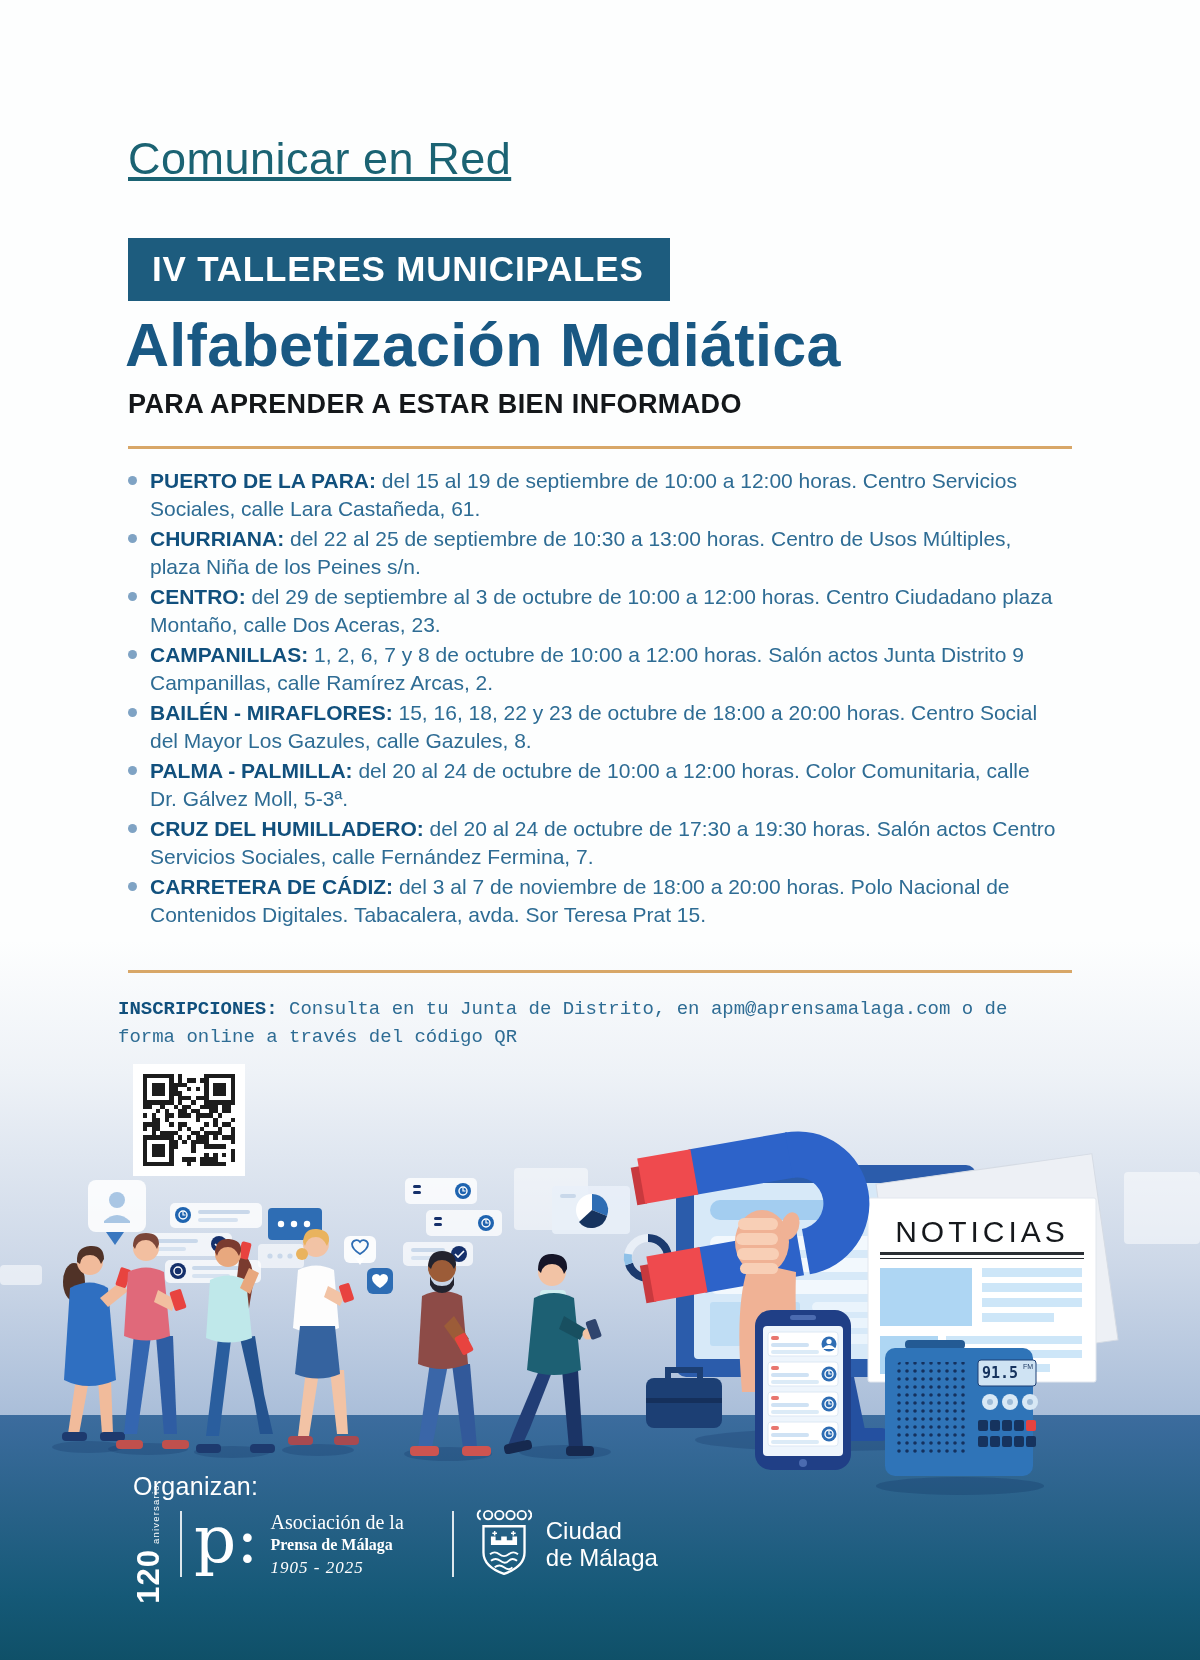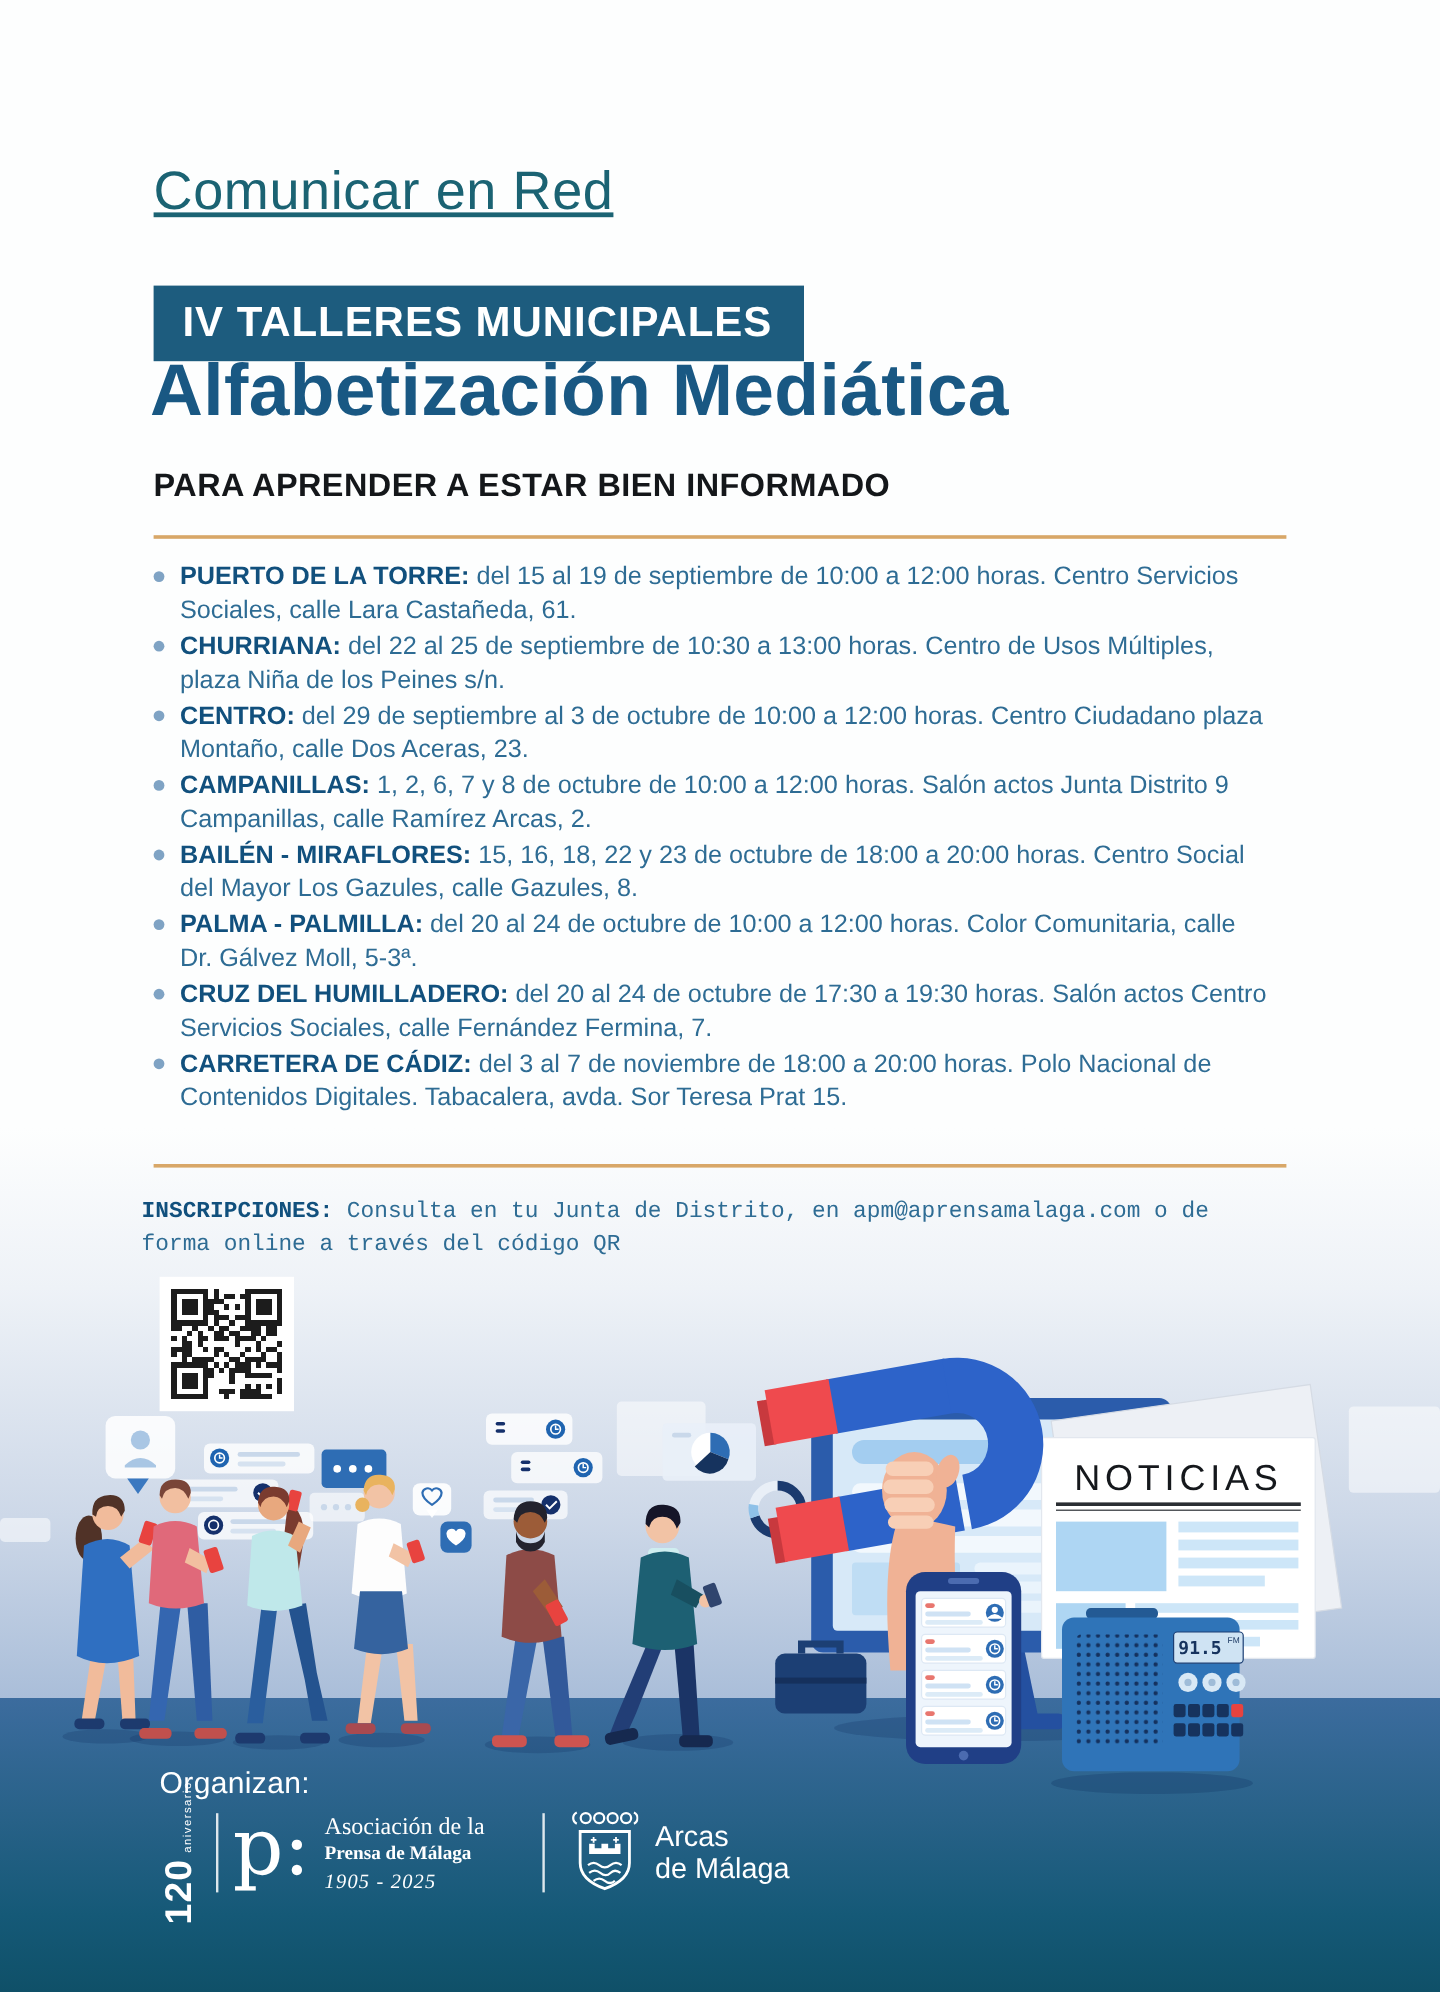--- a/index.html
+++ b/index.html
@@ -2,21 +2,21 @@
 <html><head>
 <meta charset="utf-8">
 <style>
   html,body{margin:0;padding:0;}
   body{font-family:"Liberation Sans",sans-serif;background:#888;}
   .poster{position:relative;width:1200px;height:1660px;margin:0 auto;background:#fdfefe;overflow:hidden;}
 
   
   .kicker{position:absolute;left:128px;top:133px;font-size:45px;font-weight:400;color:#1b6373;letter-spacing:.5px;z-index:3;text-decoration:underline;}
   .banner{position:absolute;left:128px;top:238px;background:#1d5c7e;color:#fff;font-size:35px;font-weight:700;padding:11px 26px 12px 24px;letter-spacing:.8px;z-index:3;}
-  .title{position:absolute;left:125px;top:290px;font-size:61px;font-weight:700;color:#195883;letter-spacing:.3px;z-index:3;}
+  .title{position:absolute;left:125px;top:310px;font-size:61px;font-weight:700;color:#195883;letter-spacing:.3px;z-index:3;}
   .subtitle{position:absolute;left:128px;top:389px;font-size:27px;font-weight:700;color:#14171a;letter-spacing:.4px;z-index:3;}
   .rule{position:absolute;left:128px;width:944px;height:3px;background:#d8a768;z-index:3;}
   .rule-1{top:446px;}
   .rule-2{top:970px;}
 
   
   .schedule{position:absolute;left:128px;top:467px;width:934px;z-index:3;list-style:none;margin:0;padding:0;}
   .schedule li{display:flex;gap:13px;margin-bottom:3px;font-size:21px;line-height:27.5px;color:#2e6c94;}
   .schedule .dot{flex:0 0 9px;width:9px;height:9px;border-radius:50%;background:#7fa3c4;margin-top:9px;}
   .schedule b{color:#11507d;}
@@ -63,21 +63,21 @@
 
   <div class="kicker">Comunicar en Red</div>
   <div class="banner">IV TALLERES MUNICIPALES</div>
   <div class="title">Alfabetización Mediática</div>
   <div class="subtitle">PARA APRENDER A ESTAR BIEN INFORMADO</div>
   <div class="rule rule-1"></div>
 
   <ul class="schedule">
     <li>
         <span class="dot"></span>
-        <span class="txt"><b>PUERTO DE LA TORRE:</b> <span>del 15 al 19 de septiembre de 10:00 a 12:00 horas. Centro Servicios Sociales, calle Lara Castañeda, 61.</span></span>
+        <span class="txt"><b>PUERTO DE LA PARA:</b> <span>del 15 al 19 de septiembre de 10:00 a 12:00 horas. Centro Servicios Sociales, calle Lara Castañeda, 61.</span></span>
       </li>
     <li>
         <span class="dot"></span>
         <span class="txt"><b>CHURRIANA:</b> <span>del 22 al 25 de septiembre de 10:30 a 13:00 horas. Centro de Usos Múltiples, plaza Niña de los Peines s/n.</span></span>
       </li>
     <li>
         <span class="dot"></span>
         <span class="txt"><b>CENTRO:</b> <span>del 29 de septiembre al 3 de octubre de 10:00 a 12:00 horas. Centro Ciudadano plaza Montaño, calle Dos Aceras, 23.</span></span>
       </li>
     <li>
@@ -435,18 +435,18 @@
       <path d="M56 3 a5.5 5.5 0 0 1 0 10" fill="none" stroke="#fff" stroke-width="2"></path>
       <path d="M8 20 h44 v28 q0 15 -22 23 q-22 -8 -22 -23 z" fill="none" stroke="#fff" stroke-width="2.5"></path>
       <path d="M16 40 v-9 h5 v4 h6 v-4 h6 v4 h6 v-4 h5 v9 z" fill="#fff"></path>
       <path d="M20 25 v5 M17.5 27.5 h5" stroke="#fff" stroke-width="1.6"></path>
       <path d="M40 25 v5 M37.5 27.5 h5" stroke="#fff" stroke-width="1.6"></path>
       <path d="M15 50 q5 -4 10 0 t10 0 t10 0" fill="none" stroke="#fff" stroke-width="2"></path>
       <path d="M16 57 q5 -4 10 0 t9 0 t9 0" fill="none" stroke="#fff" stroke-width="2"></path>
       <path d="M20 64 q5 -4 10 0 t9 0" fill="none" stroke="#fff" stroke-width="2"></path>
     </svg>
     <div class="city-text">
-      <span>Arcas</span>
+      <span>Ciudad</span>
       <span>de Málaga</span>
     </div>
   </div>
 
 </div>
 
 </body></html>

